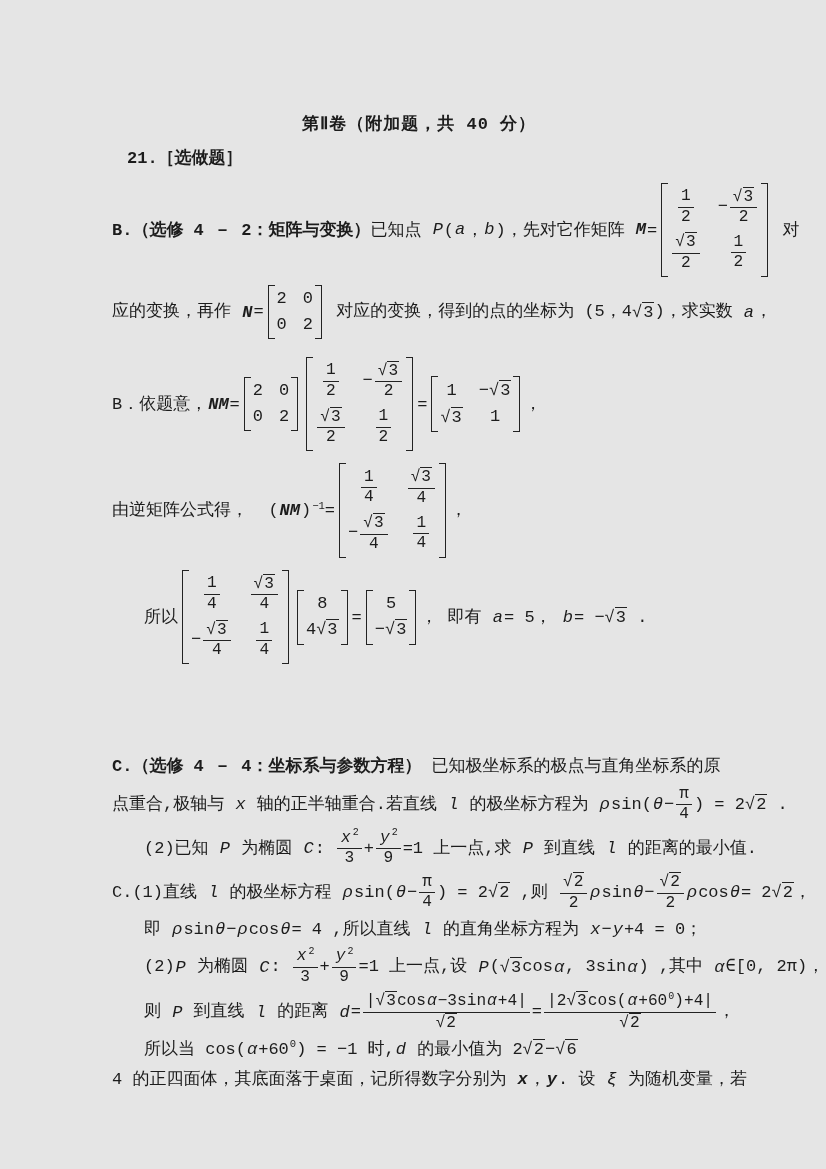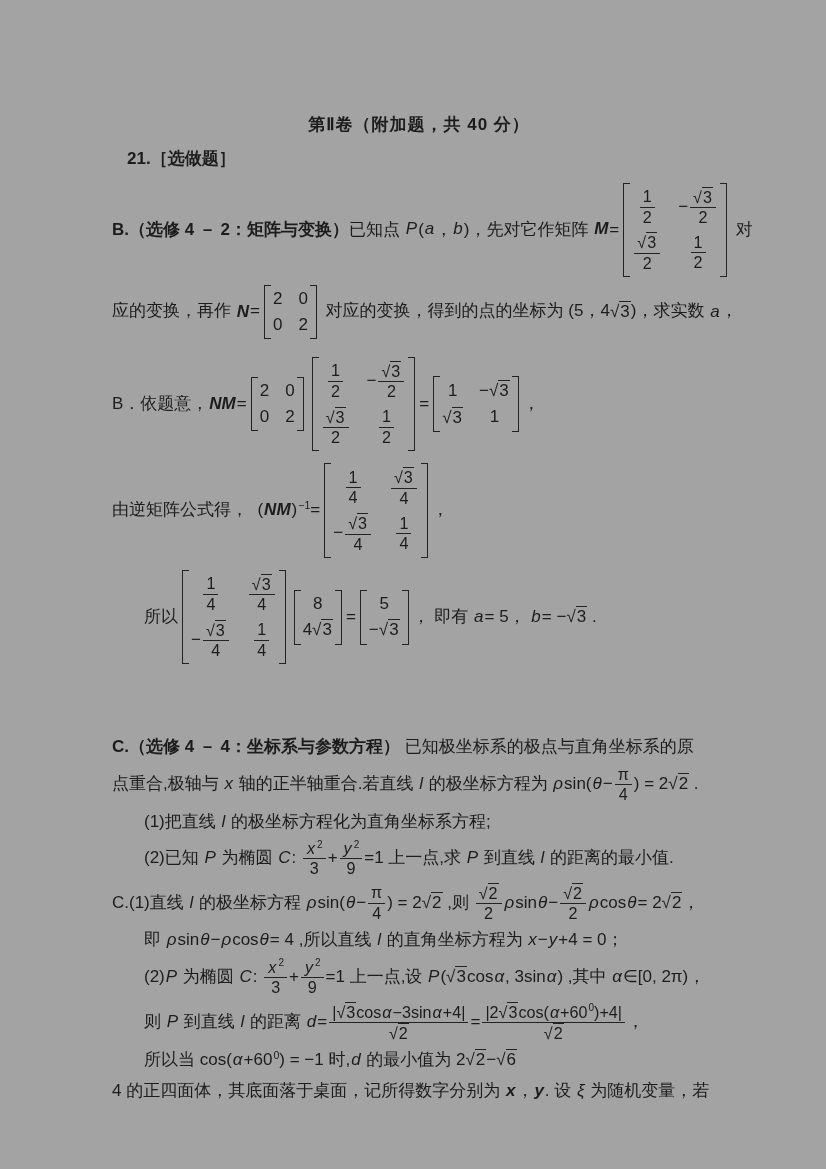--- a/index.html
+++ b/index.html
@@ -1,30 +1,30 @@
 <!DOCTYPE html>
 <html><head>
 <meta charset="utf-8">
 <style>
   html,body{margin:0;padding:0;background:#ffffff;}
   .page{
     width:826px;height:1169px;box-sizing:border-box;
-    background:#a3a3a3;color:#1c1c1c;
+    background:#e5e5e5;color:#1c1c1c;
     padding:112px 100px 30px 112px;
-    font-family:Liberation Sans, sans-serif;
+    font-family:Liberation Mono, monospace;
     font-size:17px;line-height:1.55;
     overflow:hidden;position:relative;
   }
   .title{text-align:center;font-weight:bold;margin-bottom:8px;letter-spacing:1px;}
   .line{white-space:nowrap;margin:4px 0;}
   .hdr{font-weight:bold;margin-left:15px;}
   .indent{padding-left:32px;}
   .mt6{margin-top:8px;}
   .mt8{margin-top:14px;}
-  .mt64{margin-top:68px;}
+  .mt64{margin-top:88px;}
   
   .t{}
   .i{font-style:italic;padding:0 1px;}
   .bi{font-style:italic;font-weight:bold;padding:0 1px;}
   .b{font-weight:bold;}
   .sup{font-size:0.62em;vertical-align:super;line-height:0;padding-left:1px;}
   
   .frac{display:inline-flex;flex-direction:column;align-items:center;
         vertical-align:middle;margin:0 2px;font-size:0.95em;line-height:1.2;}
   .num{padding:0 3px;border-bottom:1.2px solid #222;}
@@ -231,21 +231,20 @@
               <span class="t">−</span>
               <span class="sqrt"><span class="rad">√</span><span class="sqrt-arg"><span class="t">3</span></span></span>
             </span>
           </span>
         </span><span class="t">，&nbsp;即有 </span><span class="i">a</span><span class="t">= 5，&nbsp;</span><span class="i">b</span><span class="t">= −</span><span class="sqrt"><span class="rad">√</span><span class="sqrt-arg"><span class="t">3</span></span></span><span class="t"> .</span></div>
       <div class="line mt64"><span class="b">C.</span><span class="b">（选修 4 － 4：坐标系与参数方程）</span><span class="t">&nbsp;已知极坐标系的极点与直角坐标系的原</span></div>
       <div class="line"><span class="t">点重合,极轴与 </span><span class="i">x</span><span class="t"> 轴的正半轴重合.若直线 </span><span class="i">l</span><span class="t"> 的极坐标方程为 </span><span class="i">ρ</span><span class="t">sin(</span><span class="i">θ</span><span class="t">−</span><span class="frac">
           <span class="num"><span class="t">π</span></span>
           <span class="den"><span class="t">4</span></span>
         </span><span class="t">) = 2</span><span class="sqrt"><span class="rad">√</span><span class="sqrt-arg"><span class="t">2</span></span></span><span class="t"> .</span></div>
-      <div class="line indent"><span class="t">(1)把直线 </span><span class="i">l</span><span class="t"> 的极坐标方程化为直角坐标系方程;</span></div>
       <div class="line indent"><span class="t">(2)已知 </span><span class="i">P</span><span class="t"> 为椭圆 </span><span class="i">C</span><span class="t">: </span><span class="frac">
           <span class="num"><span class="i">x</span><span class="sup">2</span></span>
           <span class="den"><span class="t">3</span></span>
         </span><span class="t">+</span><span class="frac">
           <span class="num"><span class="i">y</span><span class="sup">2</span></span>
           <span class="den"><span class="t">9</span></span>
         </span><span class="t">=1 上一点,求 </span><span class="i">P</span><span class="t"> 到直线 </span><span class="i">l</span><span class="t"> 的距离的最小值.</span></div>
       <div class="line"><span class="t">C.(1)直线 </span><span class="i">l</span><span class="t"> 的极坐标方程 </span><span class="i">ρ</span><span class="t">sin(</span><span class="i">θ</span><span class="t">−</span><span class="frac">
           <span class="num"><span class="t">π</span></span>
           <span class="den"><span class="t">4</span></span>

